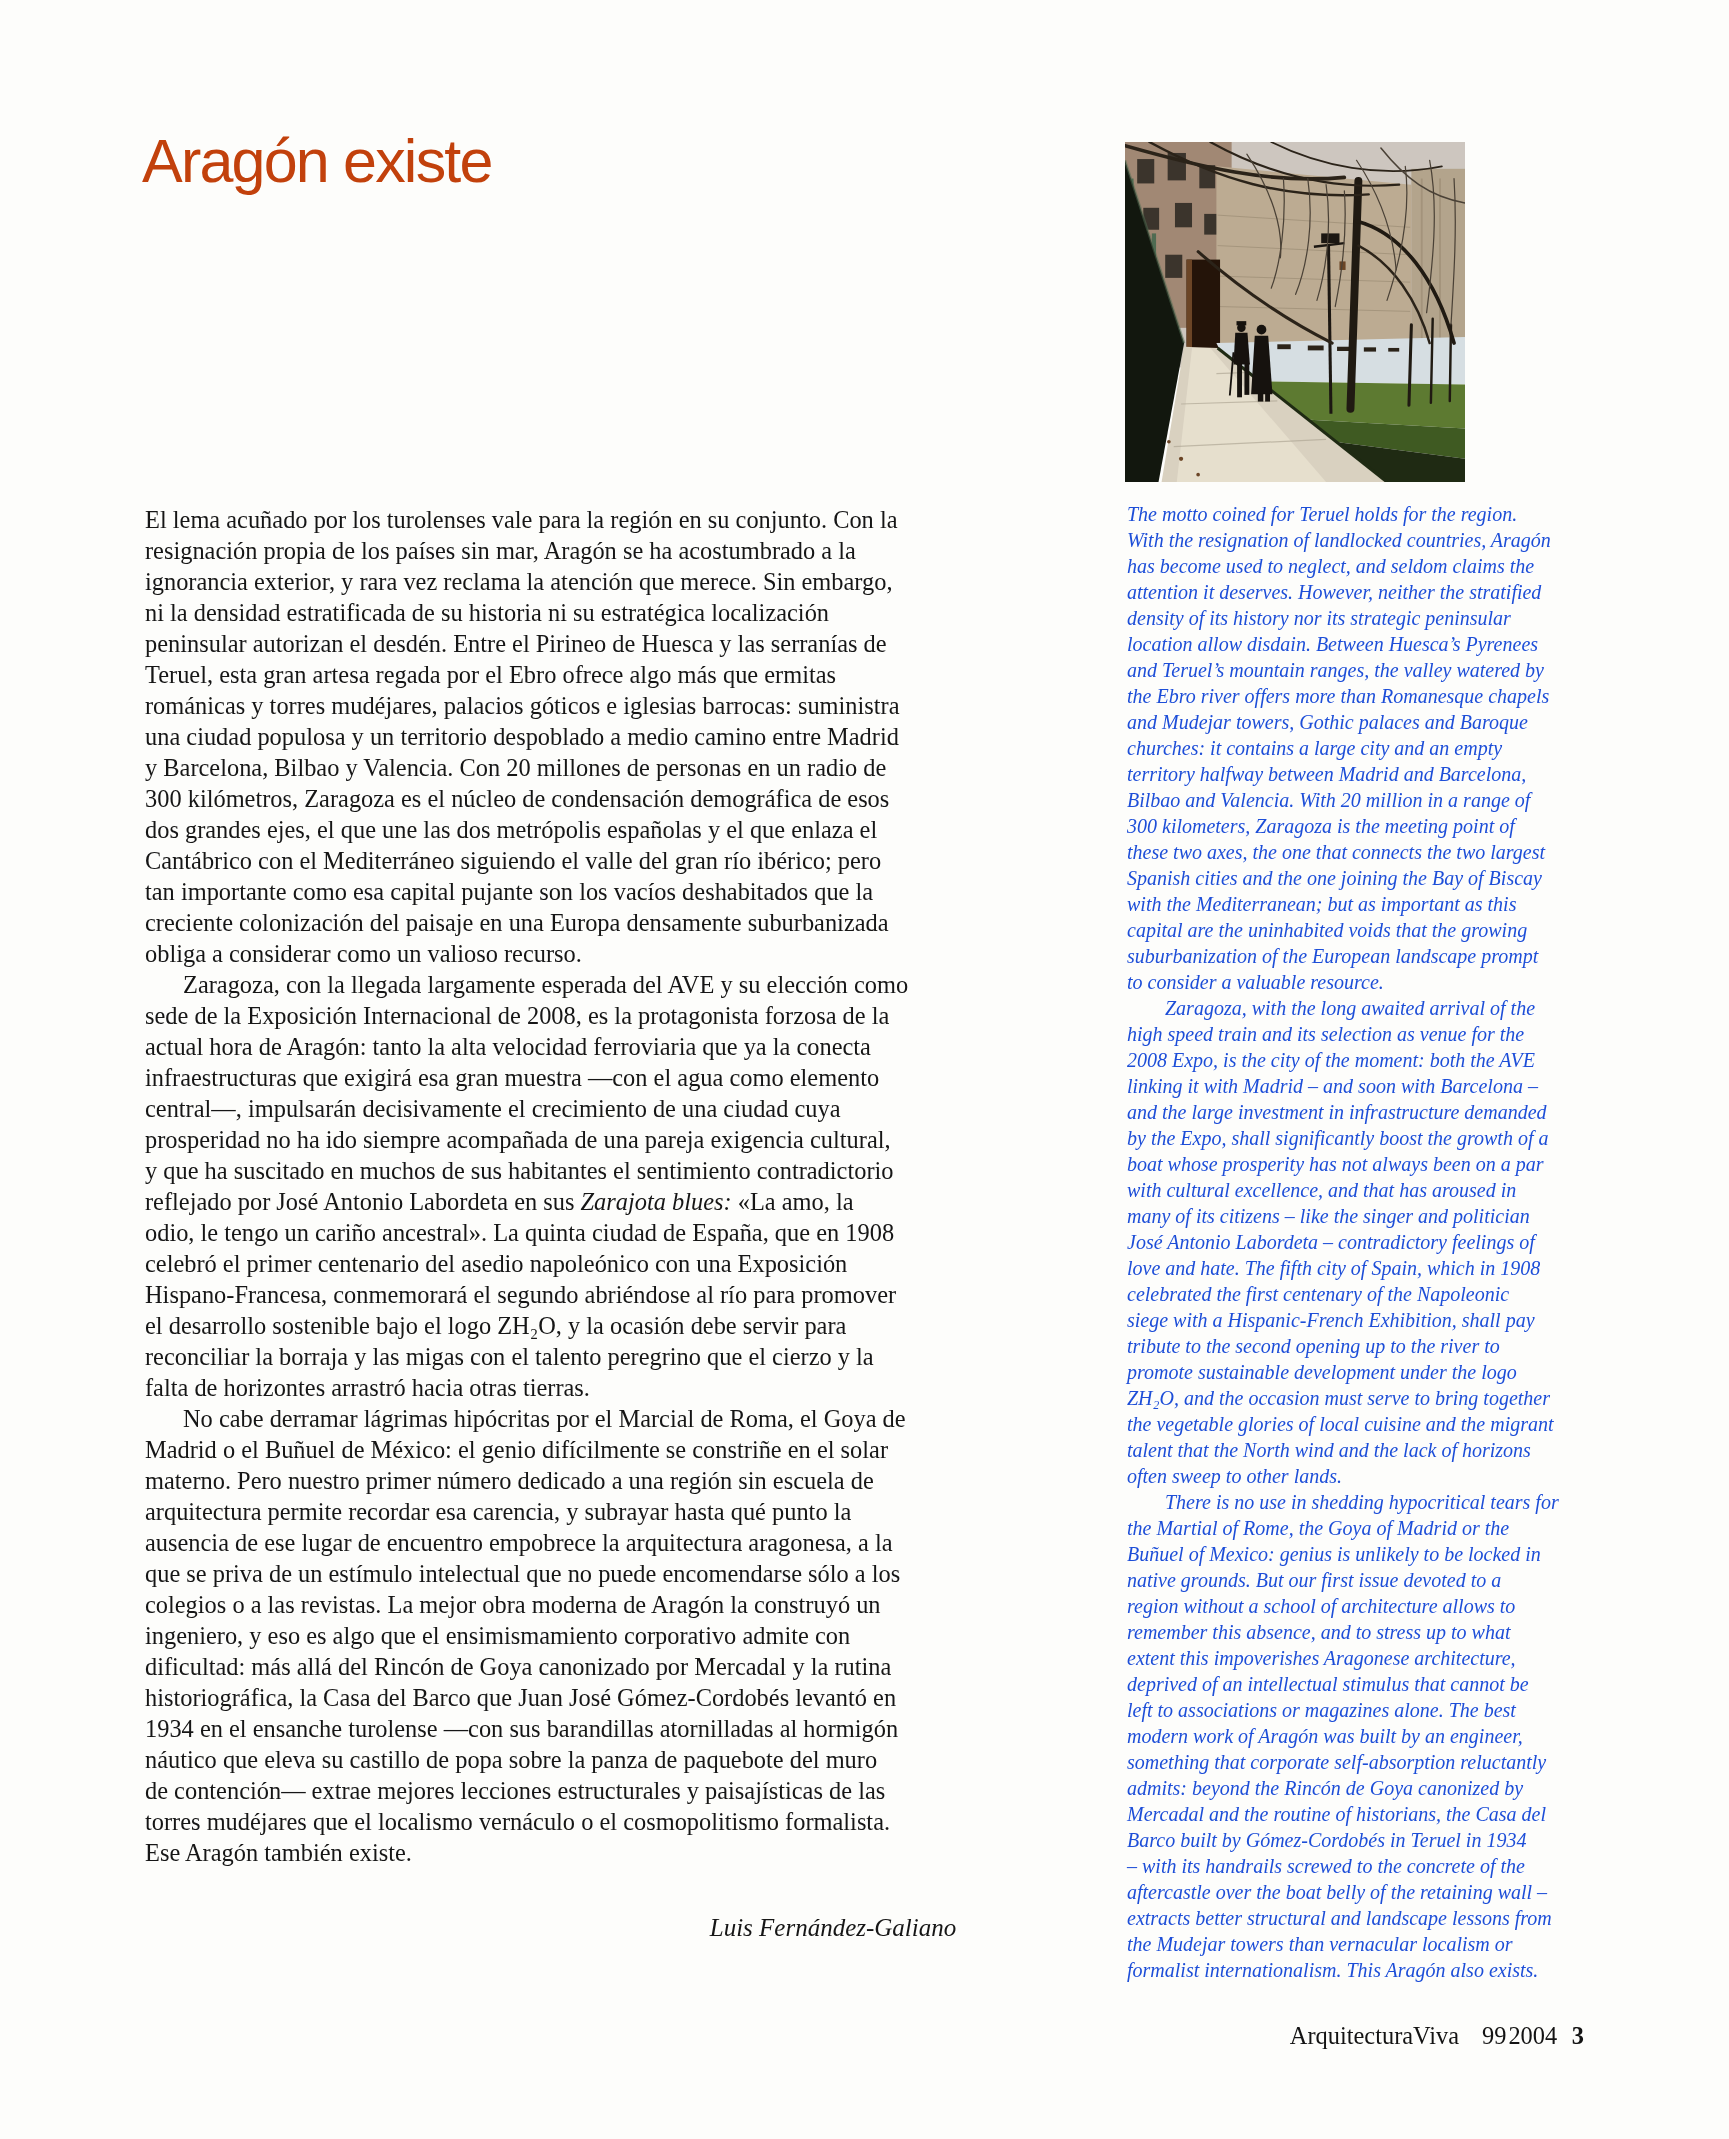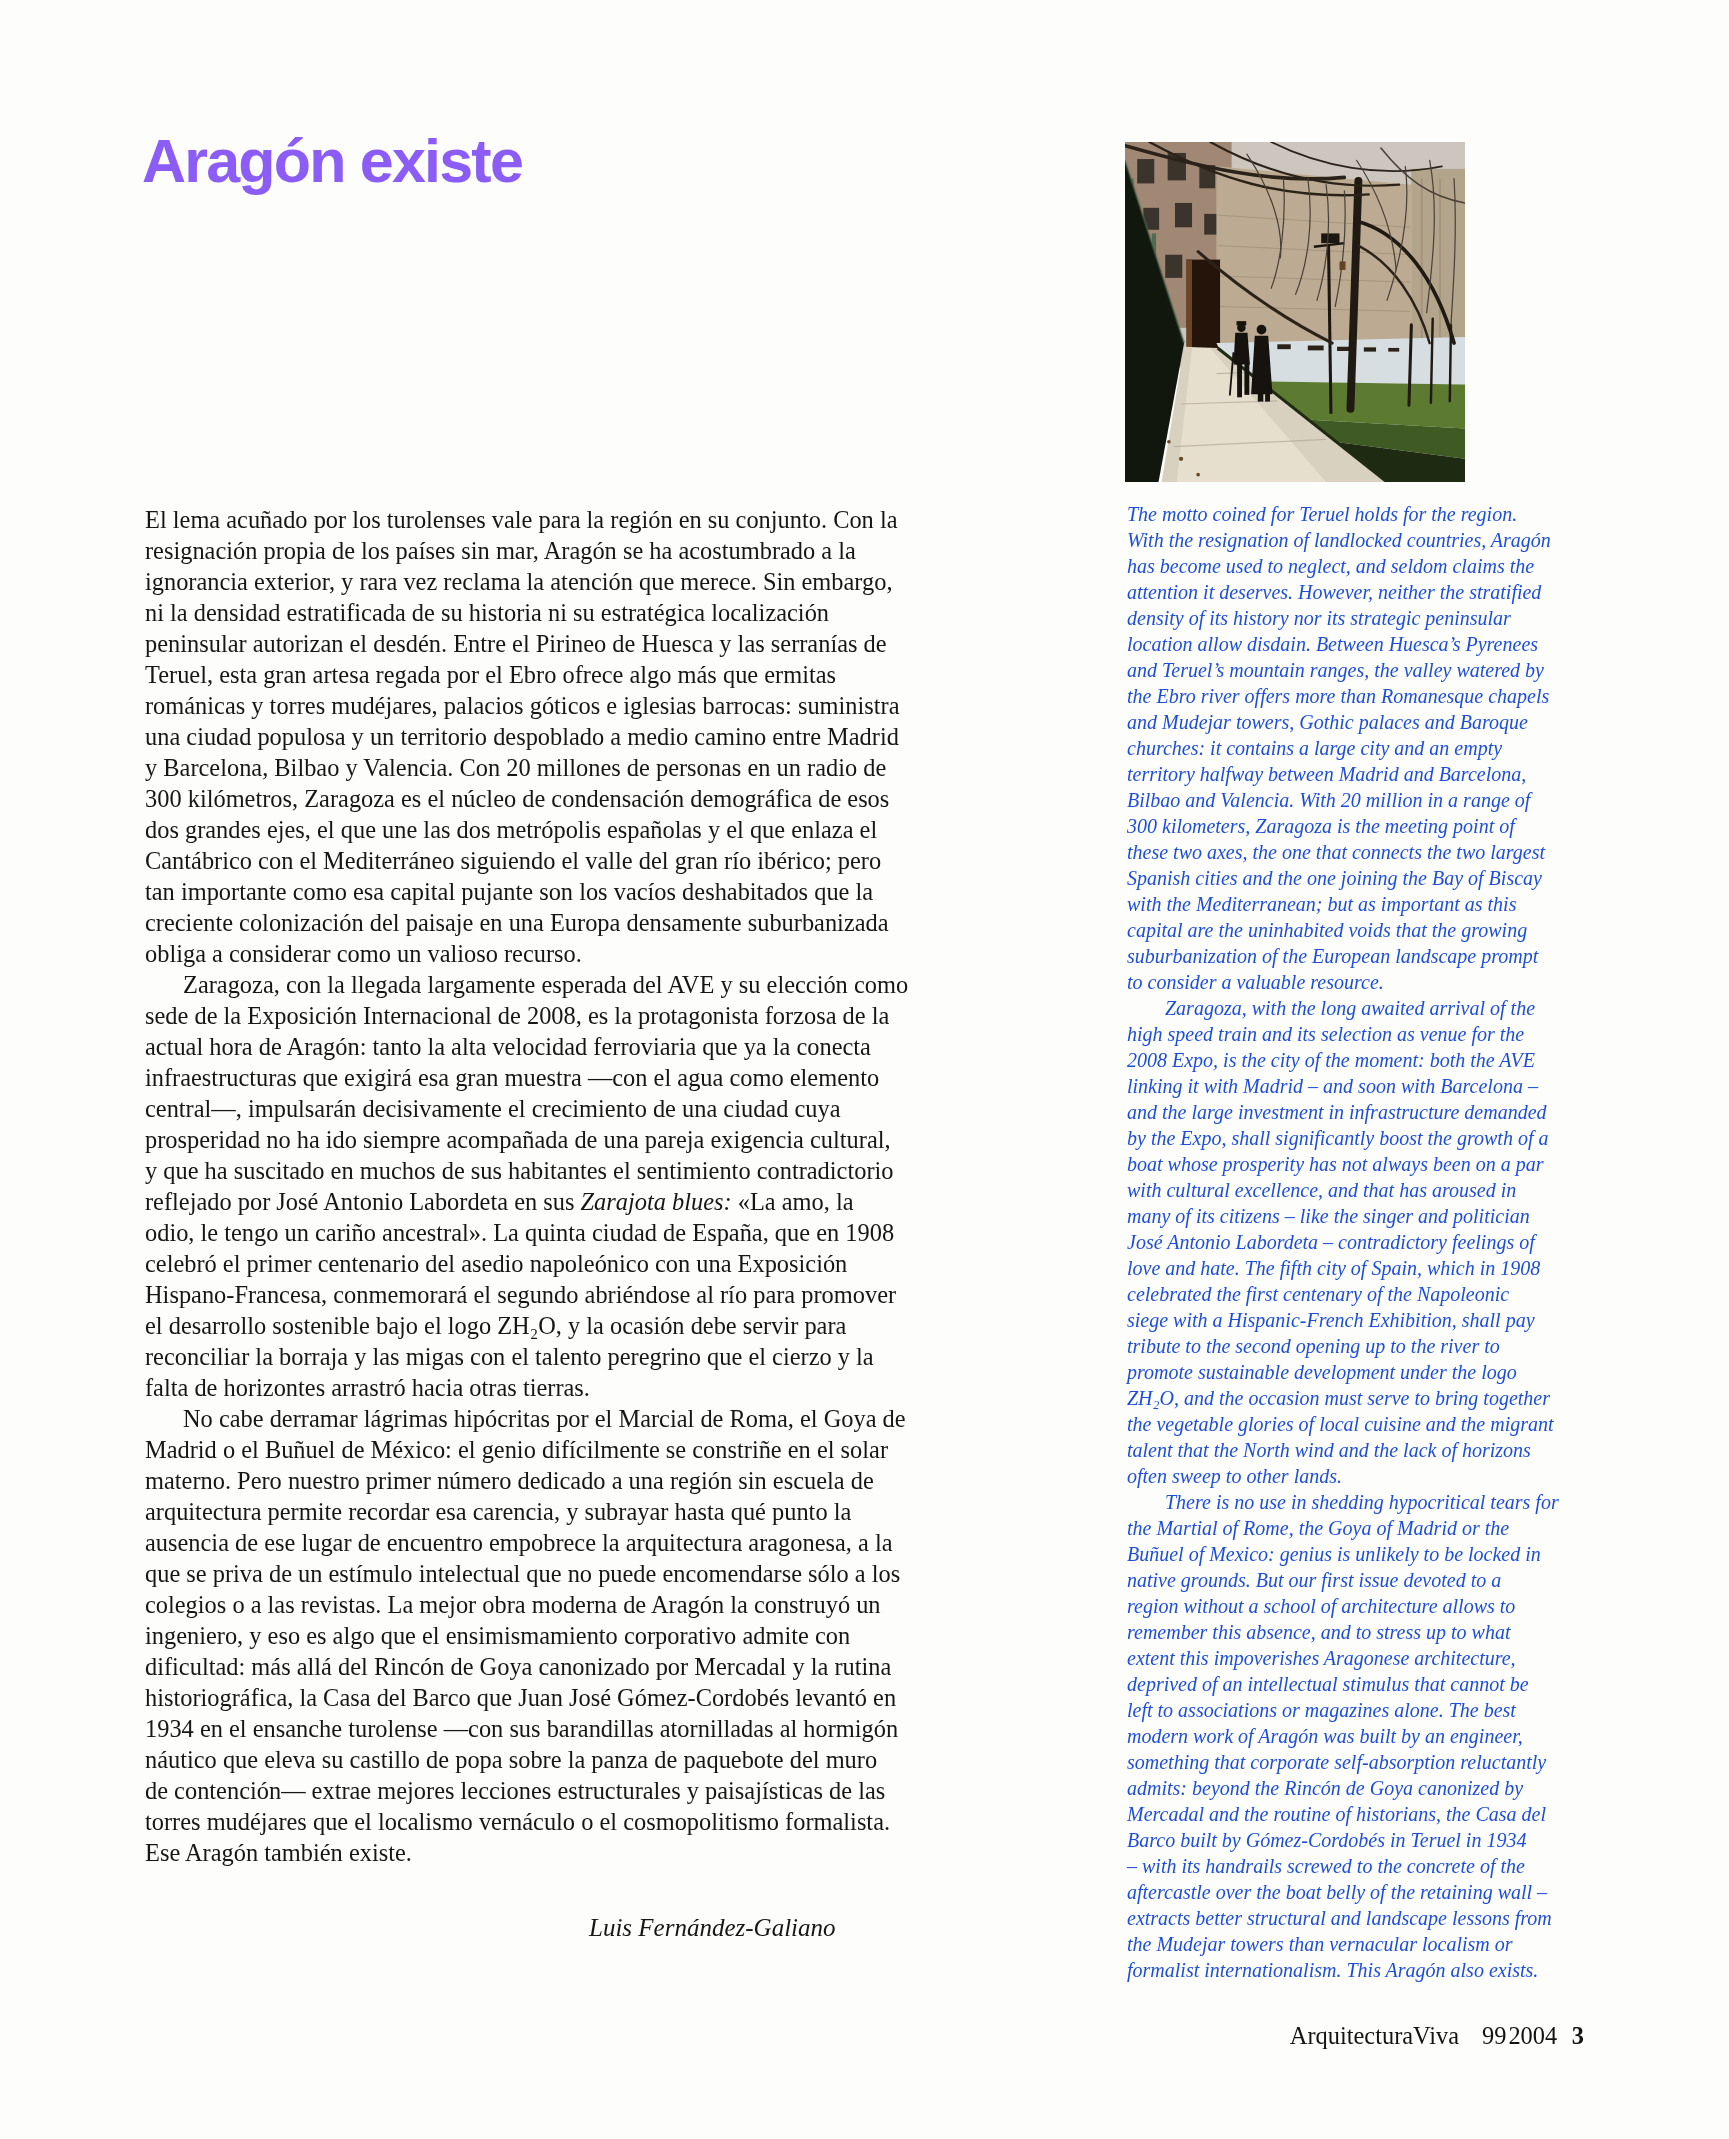--- a/index.html
+++ b/index.html
@@ -3,41 +3,41 @@
 <meta charset="utf-8">
 <style>
   html,body { margin:0; padding:0; background:#ffffff; }
   .page {
     position:relative; width:1729px; height:2140px;
     background:#fdfdfb; overflow:hidden;
     font-family:"Liberation Serif", serif; color:#1a1a1a;
   }
   .title {
     position:absolute; left:142px; top:131px; margin:0;
-    font-family:"Liberation Sans", sans-serif; font-weight:bold;
-    font-size:61px; line-height:1; letter-spacing:-1.8px; color:#8b5cf6;
+    font-family:"Liberation Sans", sans-serif; font-weight:normal;
+    font-size:61px; line-height:1; letter-spacing:-1.8px; color:#c2410c;
     white-space:nowrap;
   }
   .photo {
     position:absolute; left:1125px; top:142px; width:340px; height:340px; margin:0;
   }
   .photo svg { display:block; width:100%; height:100%; }
   .col-es {
     position:absolute; left:145px; top:504px; width:964px;
     font-size:24.4px; line-height:31px; color:#161616;
   }
   .col-en {
     position:absolute; left:1127px; top:501px; width:464px;
     font-size:20px; line-height:26px; font-style:italic; color:#1d4ed8;
   }
   .line { white-space:nowrap; }
   .line.indent { padding-left:38px; }
   .signature {
     position:absolute; left:589px; top:1914px; width:488px;
-    text-align:left; font-style:italic; font-size:25px; color:#161616;
+    text-align:center; font-style:italic; font-size:25px; color:#161616;
     white-space:nowrap;
   }
   .footer {
     position:absolute; top:2022px; right:145px;
     font-size:24.4px; color:#131313; white-space:nowrap;
   }
   .footer .b { font-weight:normal; }
   .footer .issue { margin-left:23px; }
   .footer .yr { margin-left:2px; }
   .footer .pg { margin-left:14.6px; font-weight:bold; }

